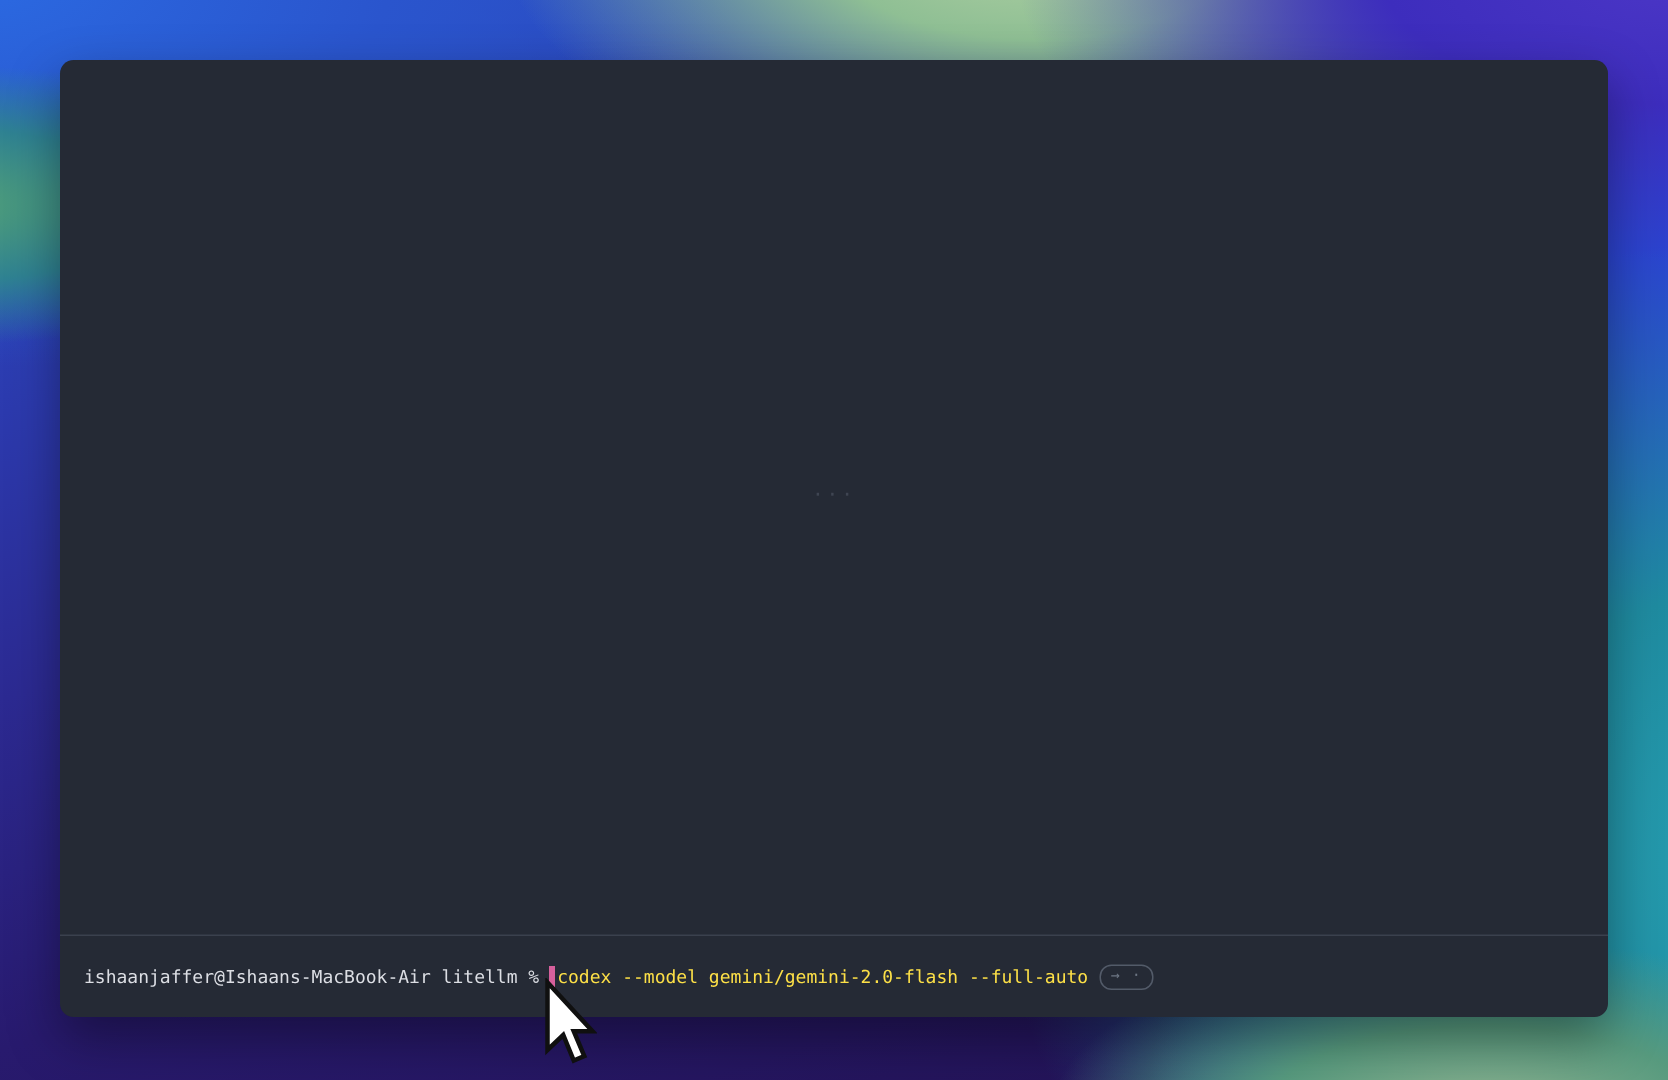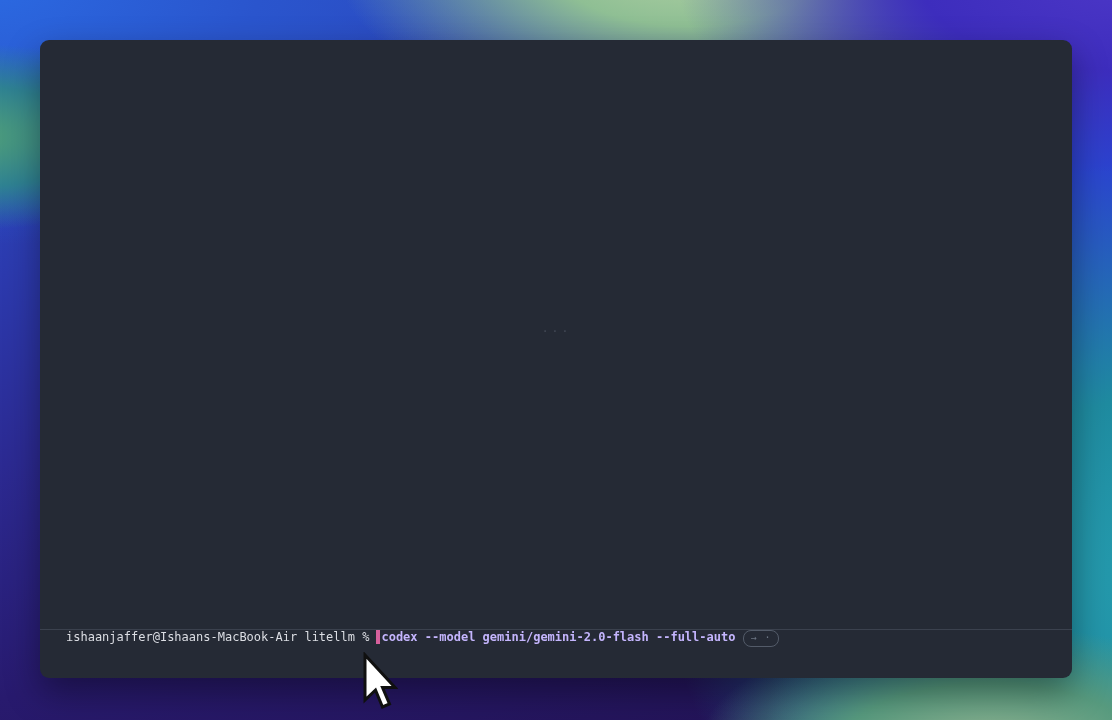--- a/index.html
+++ b/index.html
@@ -54,41 +54,41 @@
     width: 100%;
     text-align: center;
     font-size: 13px;
     letter-spacing: 2px;
     color: #3f4552;
   }
 
   .terminal-input-bar {
     position: absolute;
     left: 0; right: 0; bottom: 0;
-    height: 49px;
+    height: 55px;
     border-top: 1px solid #3b414e;
     display: flex;
-    align-items: flex-start;
-    padding: 0 26px;
+    align-items: center;
+    padding: 0 16px;
     font-size: 12px;
     white-space: pre;
   }
 
   .shell-prompt { color: #dcdee4; }
 
   .text-caret {
     display: inline-block;
     width: 4px; height: 14px;
     margin-left: 7px;   
     margin-right: 1px;
     background: #d6609c;
     flex: 0 0 auto;
   }
 
-  .autosuggestion { color: #c4b5fd; font-weight: bold; }
+  .autosuggestion { color: #fde047; }
 
   .hint-pill {
     margin-left: 8px;
     border: 1px solid #535b69;
     border-radius: 8px;
     color: #6d7684;
     font-size: 10px;
     line-height: 14px;
     padding: 0 6px 1px 6px;
     letter-spacing: 1px;

